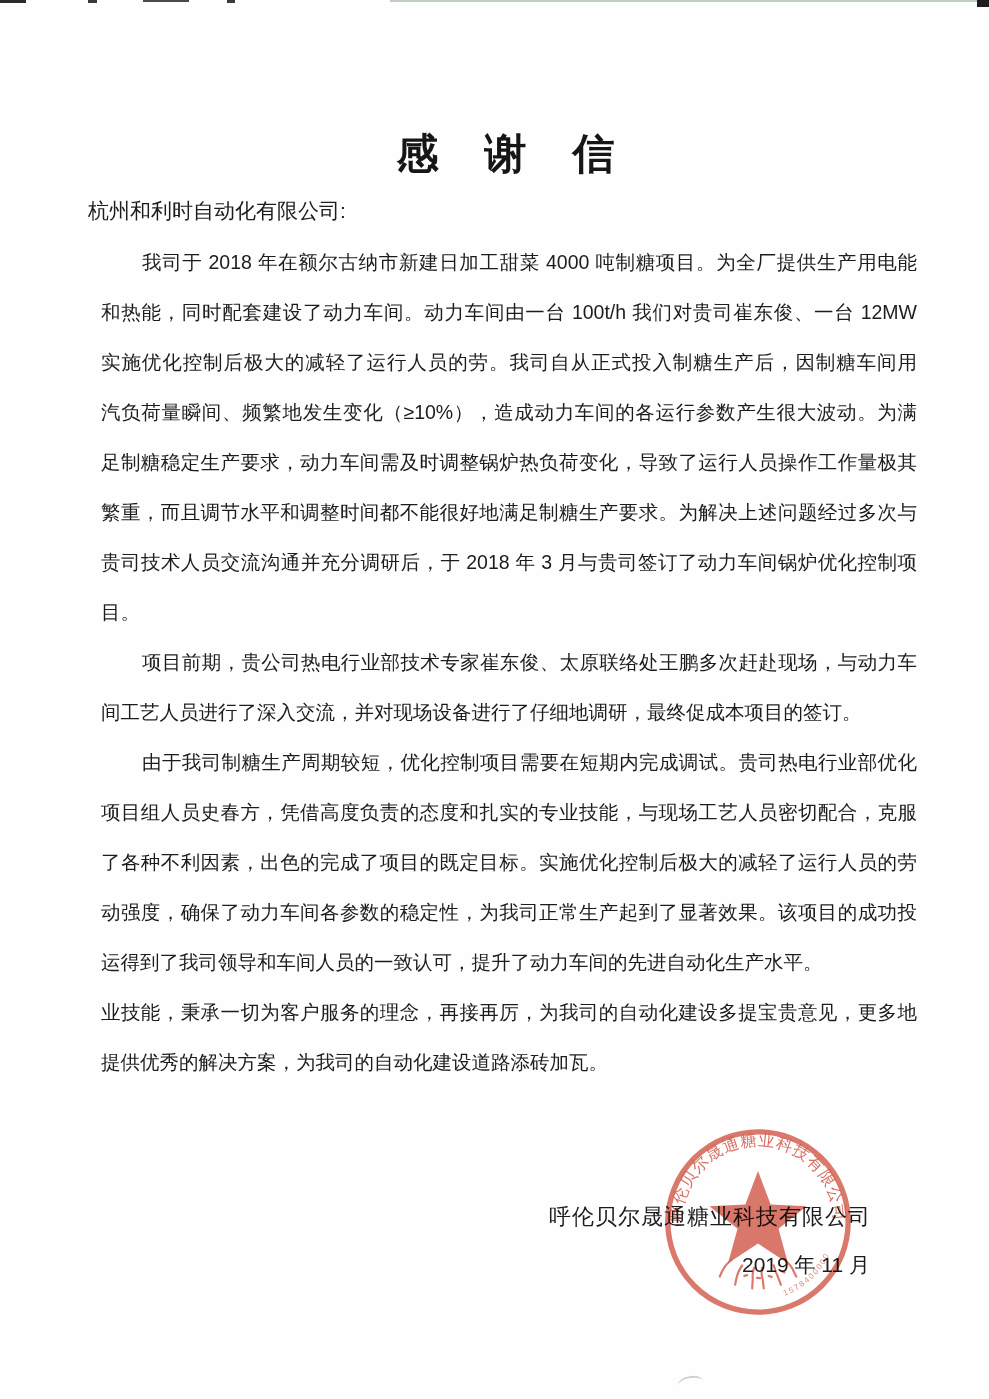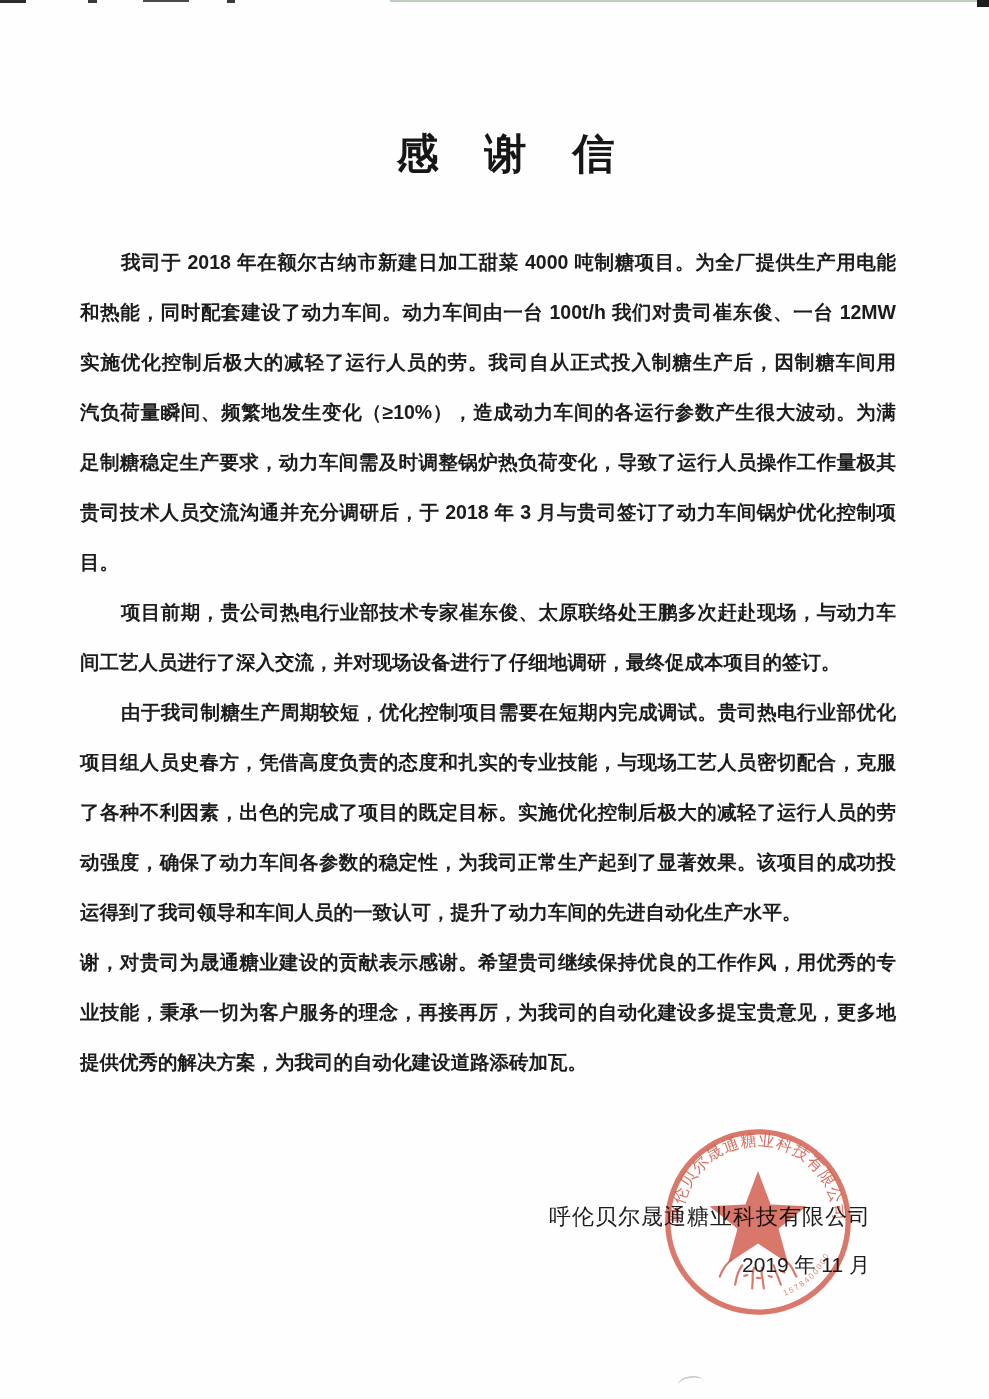--- a/index.html
+++ b/index.html
@@ -18,21 +18,21 @@
     text-align:center;
     font-size:42px;font-weight:bold;
     letter-spacing:2px;
     color:#161616;
   }
   .salutation{
     position:absolute;top:197px;left:88px;
     font-size:21px;
   }
   .body-block{
-    position:absolute;top:237px;left:80px;width:816px;font-weight:bold;
+    position:absolute;top:237px;left:101px;width:816px;
   }
   .line{
     height:50px;line-height:50px;
     font-size:19.5px;
     white-space:nowrap;
     text-align:justify;
     text-align-last:justify;
   }
   .line.end{text-align-last:left;}
   .line.indent{text-indent:41px;}
@@ -74,37 +74,38 @@
   <div class="scan-artifact a1"></div>
   <div class="scan-artifact a2"></div>
   <div class="scan-artifact a3"></div>
   <div class="scan-artifact a4"></div>
   <div class="scan-artifact a5"></div>
   <div class="scan-artifact a6"></div>
   <div class="scan-artifact a7"></div>
 
   <div class="title">感　谢　信</div>
 
+  <div class="salutation">杭州和利时自动化有限公司:</div>
 
   <div class="body-block">
     <div class="line indent">我司于 2018 年在额尔古纳市新建日加工甜菜 4000 吨制糖项目。为全厂提供生产用电能</div>
     <div class="line">和热能，同时配套建设了动力车间。动力车间由一台 100t/h 我们对贵司崔东俊、一台 12MW</div>
     <div class="line">实施优化控制后极大的减轻了运行人员的劳。我司自从正式投入制糖生产后，因制糖车间用</div>
     <div class="line">汽负荷量瞬间、频繁地发生变化（≥10%），造成动力车间的各运行参数产生很大波动。为满</div>
     <div class="line">足制糖稳定生产要求，动力车间需及时调整锅炉热负荷变化，导致了运行人员操作工作量极其</div>
+    <div class="line">繁重，而且调节水平和调整时间都不能很好地满足制糖生产要求。为解决上述问题经过多次与</div>
     <div class="line">贵司技术人员交流沟通并充分调研后，于 2018 年 3 月与贵司签订了动力车间锅炉优化控制项</div>
     <div class="line end">目。</div>
     <div class="line indent">项目前期，贵公司热电行业部技术专家崔东俊、太原联络处王鹏多次赶赴现场，与动力车</div>
     <div class="line end">间工艺人员进行了深入交流，并对现场设备进行了仔细地调研，最终促成本项目的签订。</div>
     <div class="line indent">由于我司制糖生产周期较短，优化控制项目需要在短期内完成调试。贵司热电行业部优化</div>
     <div class="line">项目组人员史春方，凭借高度负责的态度和扎实的专业技能，与现场工艺人员密切配合，克服</div>
     <div class="line">了各种不利因素，出色的完成了项目的既定目标。实施优化控制后极大的减轻了运行人员的劳</div>
     <div class="line">动强度，确保了动力车间各参数的稳定性，为我司正常生产起到了显著效果。该项目的成功投</div>
     <div class="line end">运得到了我司领导和车间人员的一致认可，提升了动力车间的先进自动化生产水平。</div>
-    <div class="line">谢，对贵司为晟通糖业建设的贡献表示感谢。希望贵司继续保持优良的工作作风，用优秀的专</div>
     <div class="line">业技能，秉承一切为客户服务的理念，再接再厉，为我司的自动化建设多提宝贵意见，更多地</div>
     <div class="line end">提供优秀的解决方案，为我司的自动化建设道路添砖加瓦。</div>
   </div>
 
   <div class="signature">呼伦贝尔晟通糖业科技有限公司</div>
 
   <div class="date">2019 年 11 月</div>
 
   <svg class="seal" viewBox="0 0 200 200" xmlns="http://www.w3.org/2000/svg">
     <defs>

